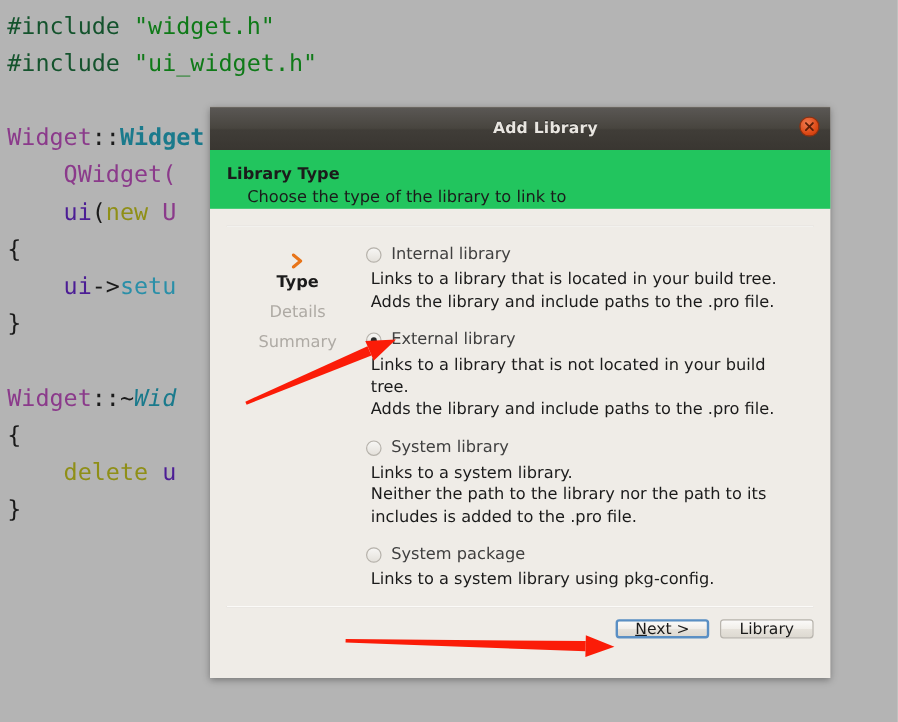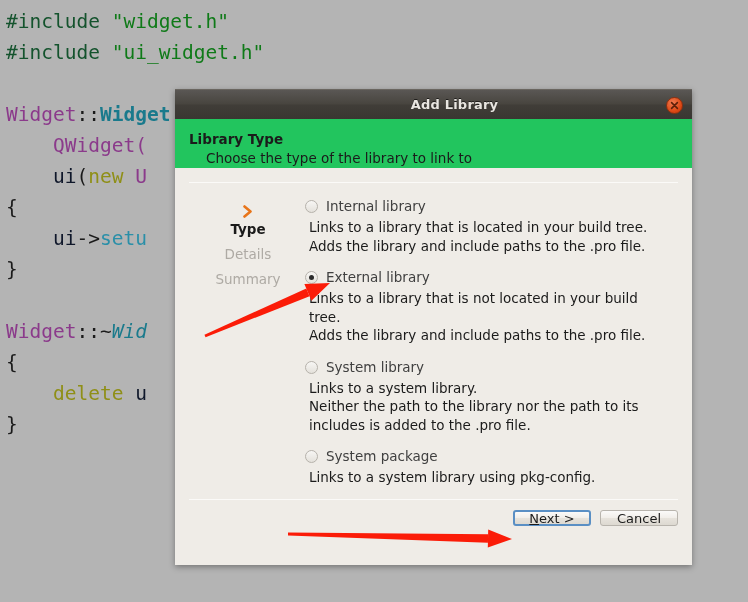--- a/index.html
+++ b/index.html
@@ -27,36 +27,36 @@
     white-space: pre;
     color: #222222;
     overflow: hidden;
   }
   #editor .ln { height: 31px; }
   .c-pre   { color: #14532d; }
   .c-str   { color: #0f7a18; }
   .c-type  { color: #8b3a8b; }
   .c-fn    { color: #1a7a8c; font-weight: bold; }
   .c-fni   { color: #1a7a8c; font-style: italic; }
-  .c-var   { color: #0f172a; }
+  .c-var   { color: #4c1d95; }
   .c-kw    { color: #8f8f17; }
   .c-meth  { color: #2a8fa8; }
   .c-punct { color: #1a1a1a; }
 
   
   #dialog {
     position: absolute;
     left: 175px; top: 89px;
     width: 517px; height: 476px;
     background: #efece7;
     box-shadow: 0 2px 6px rgba(0,0,0,0.35);
   }
   #titlebar {
     position: relative;
-    height: 30px;
+    height: 36px;
     background: linear-gradient(to bottom, #5a5754 0%, #48453f 48%, #403d38 52%, #393631 100%);
     border-top: 1px solid #6a6660;
     display: flex;
     align-items: center;
     justify-content: center;
     padding-left: 42px;
   }
   #titlebar .title {
     font-size: 13px;
     font-weight: bold;
@@ -295,21 +295,21 @@
 
   </div>
 
   <div id="foot-sep"></div>
 
   <div id="dlg-footer">
     <div class="btn default">
       <span><u>N</u><span>ext &gt;</span></span>
     </div>
     <div class="btn">
-      <span>Cancel</span>
+      <span>Library</span>
     </div>
   </div>
 
 </div>
 
 <svg id="annotations" viewBox="0 0 748 602">
     <g>
       <polygon points="205.5465049673043,337.28892680967994 309.5436267359709,296.23543701139926 306.26459693214514,288.50187615331953 204.4534950326957,334.71107319032006" fill="#fb1c08"></polygon>
       <polygon points="330,283 311.4173580524428,300.65461464458764 308.606761077735,294.02584819480506 307.2014625903811,290.7114649699137 304.39086561567325,284.08269852013115" fill="#fb1c08"></polygon>
     </g>

